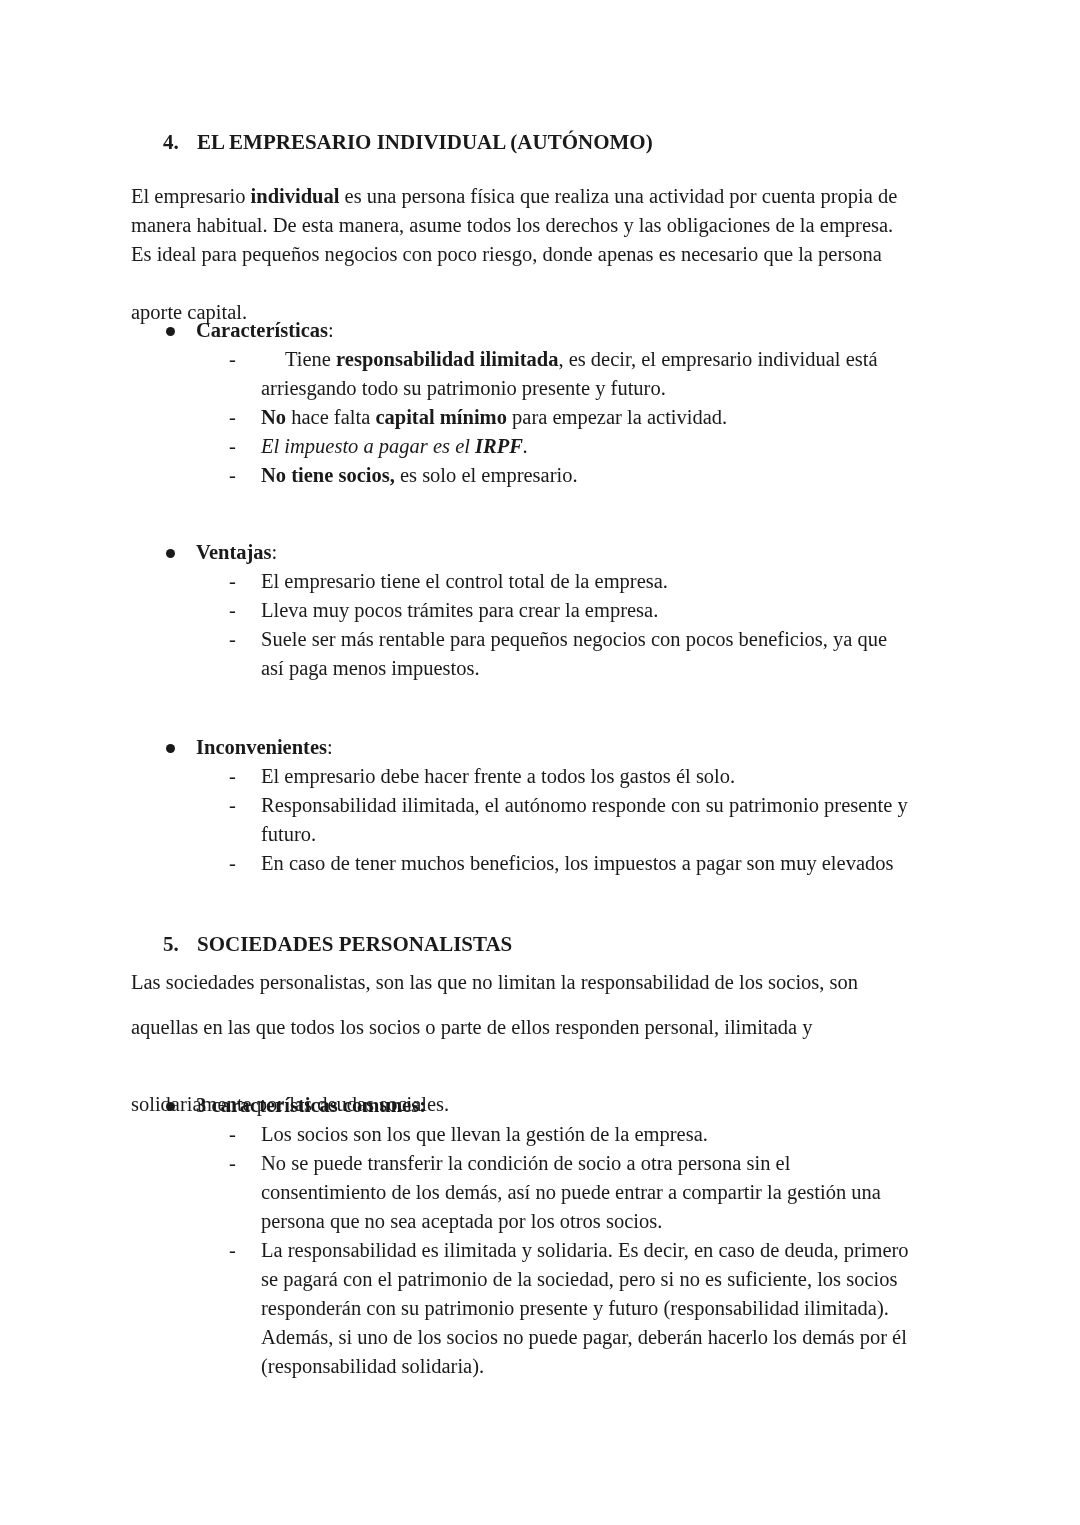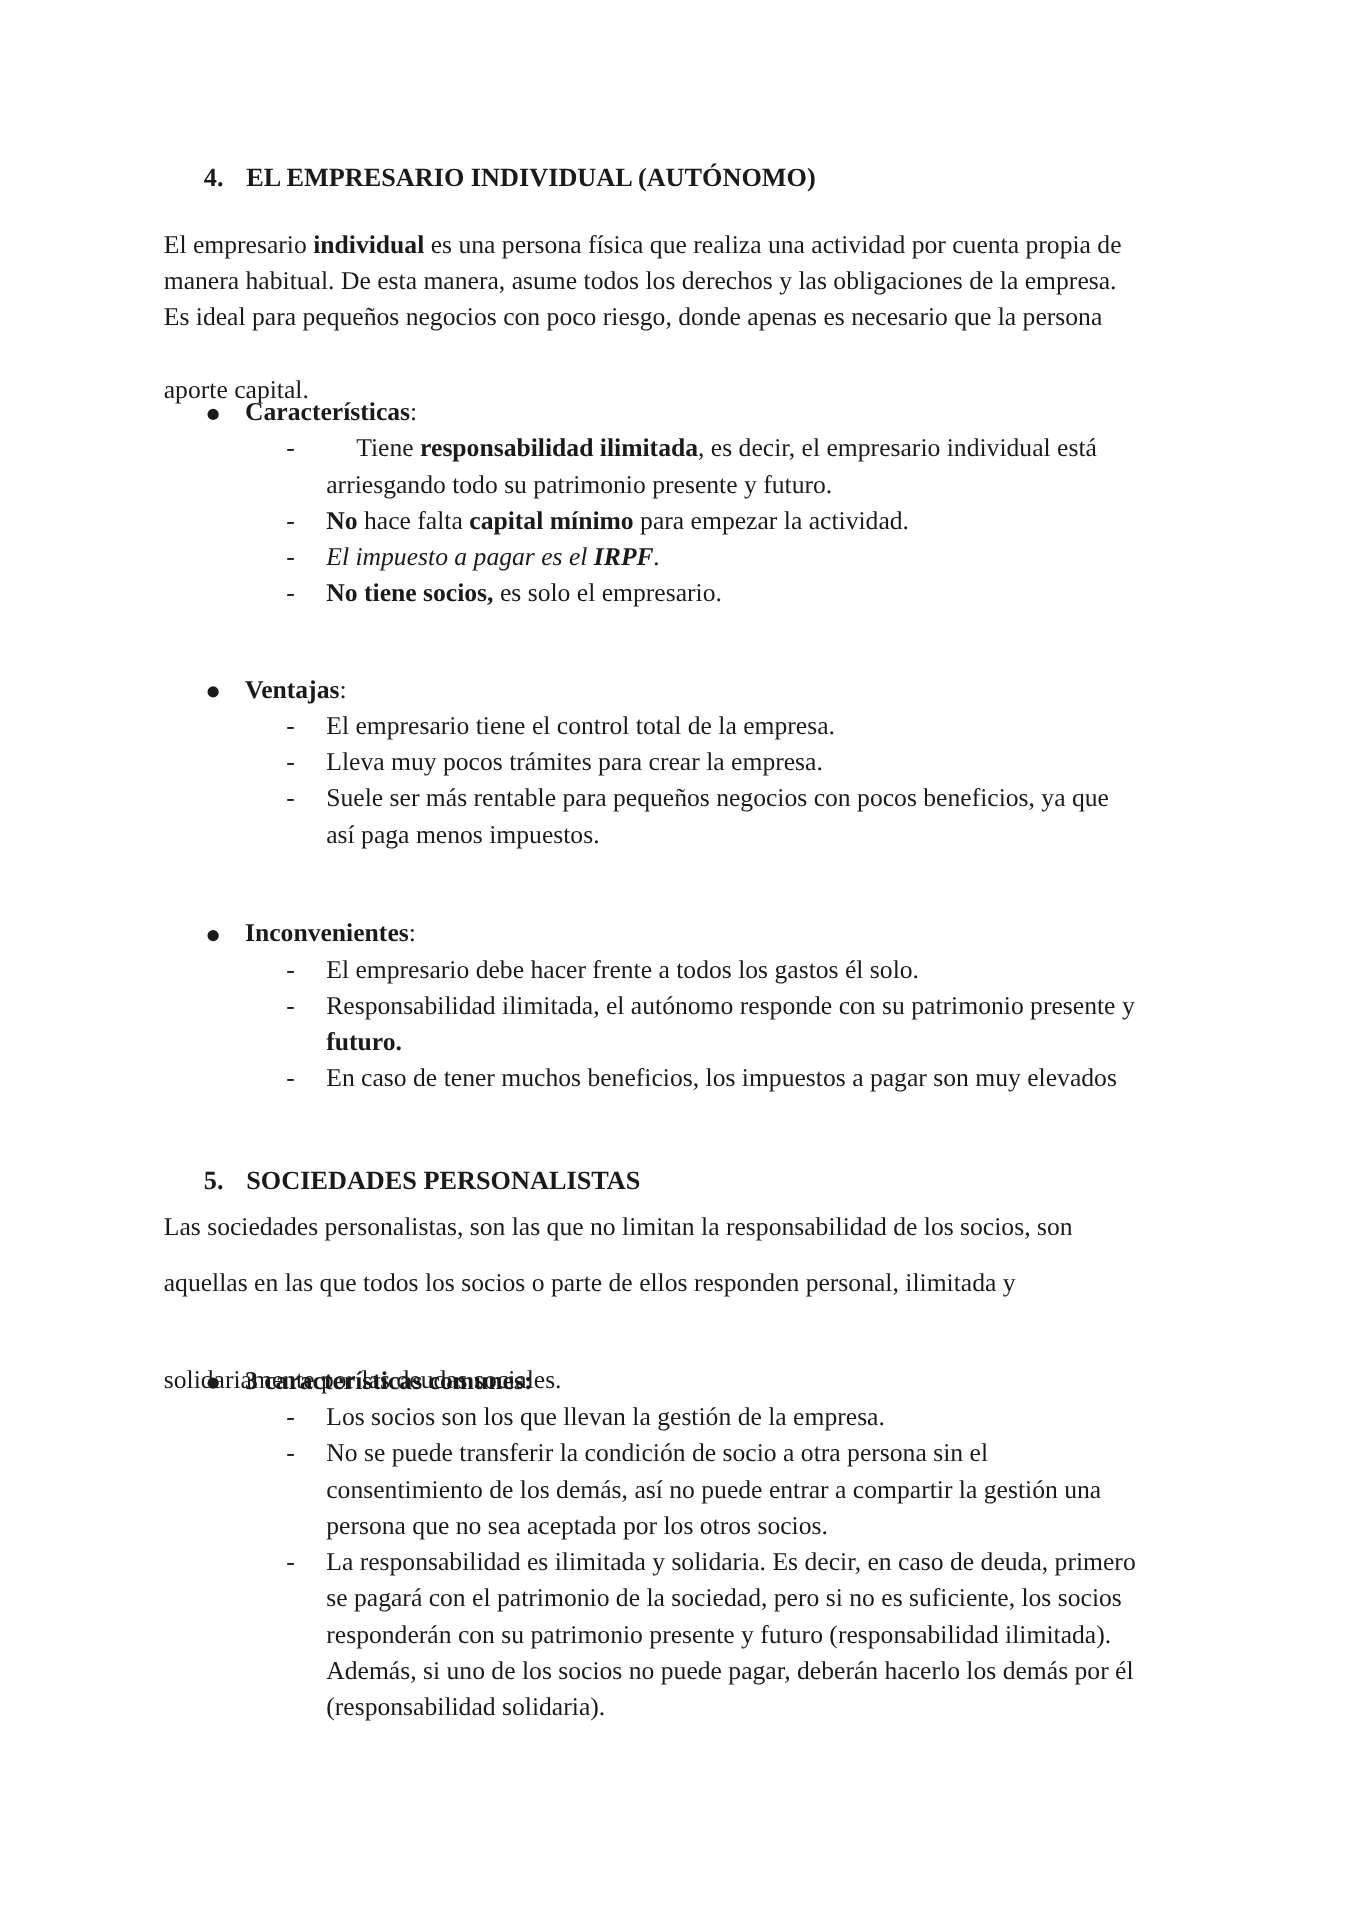--- a/index.html
+++ b/index.html
@@ -43,21 +43,21 @@
     <div class="line" style="left: 261px; top: 596px;">Lleva muy pocos trámites para crear la empresa.</div>
     <span class="line dash" style="left: 229px; top: 625px;">-</span>
     <div class="line" style="left: 261px; top: 625px;">Suele ser más rentable para pequeños negocios con pocos beneficios, ya que</div>
     <div class="line" style="left: 261px; top: 654px;">así paga menos impuestos.</div>
     <span class="bullet-dot" style="left: 166px; top: 744px;"></span>
     <div class="line" style="left: 196px; top: 733px;"><b>Inconvenientes</b>:</div>
     <span class="line dash" style="left: 229px; top: 762px;">-</span>
     <div class="line" style="left: 261px; top: 762px;">El empresario debe hacer frente a todos los gastos él solo.</div>
     <span class="line dash" style="left: 229px; top: 791px;">-</span>
     <div class="line" style="left: 261px; top: 791px;">Responsabilidad ilimitada, el autónomo responde con su patrimonio presente y</div>
-    <div class="line" style="left: 261px; top: 820px; font-weight: bold;">futuro.</div>
+    <div class="line" style="left: 261px; top: 820px;">futuro.</div>
     <span class="line dash" style="left: 229px; top: 849px;">-</span>
     <div class="line" style="left: 261px; top: 849px;">En caso de tener muchos beneficios, los impuestos a pagar son muy elevados</div>
     <div class="line heading" style="left: 163px; top: 930px;"><span class="num">5.</span><span>SOCIEDADES PERSONALISTAS</span></div>
     <div class="line" style="left: 131px; top: 968px;">Las sociedades personalistas, son las que no limitan la responsabilidad de los socios, son</div>
     <div class="line" style="left: 131px; top: 1013px;">aquellas en las que todos los socios o parte de ellos responden personal, ilimitada y</div>
     <div class="line" style="left: 131px; top: 1042px; margin-top: 48px;">solidariamente por las deudas sociales.</div>
     <span class="bullet-dot" style="left: 166px; top: 1102px;"></span>
     <div class="line" style="left: 196px; top: 1091px;"><b>3 características comunes:</b></div>
     <span class="line dash" style="left: 229px; top: 1120px;">-</span>
     <div class="line" style="left: 261px; top: 1120px;">Los socios son los que llevan la gestión de la empresa.</div>

